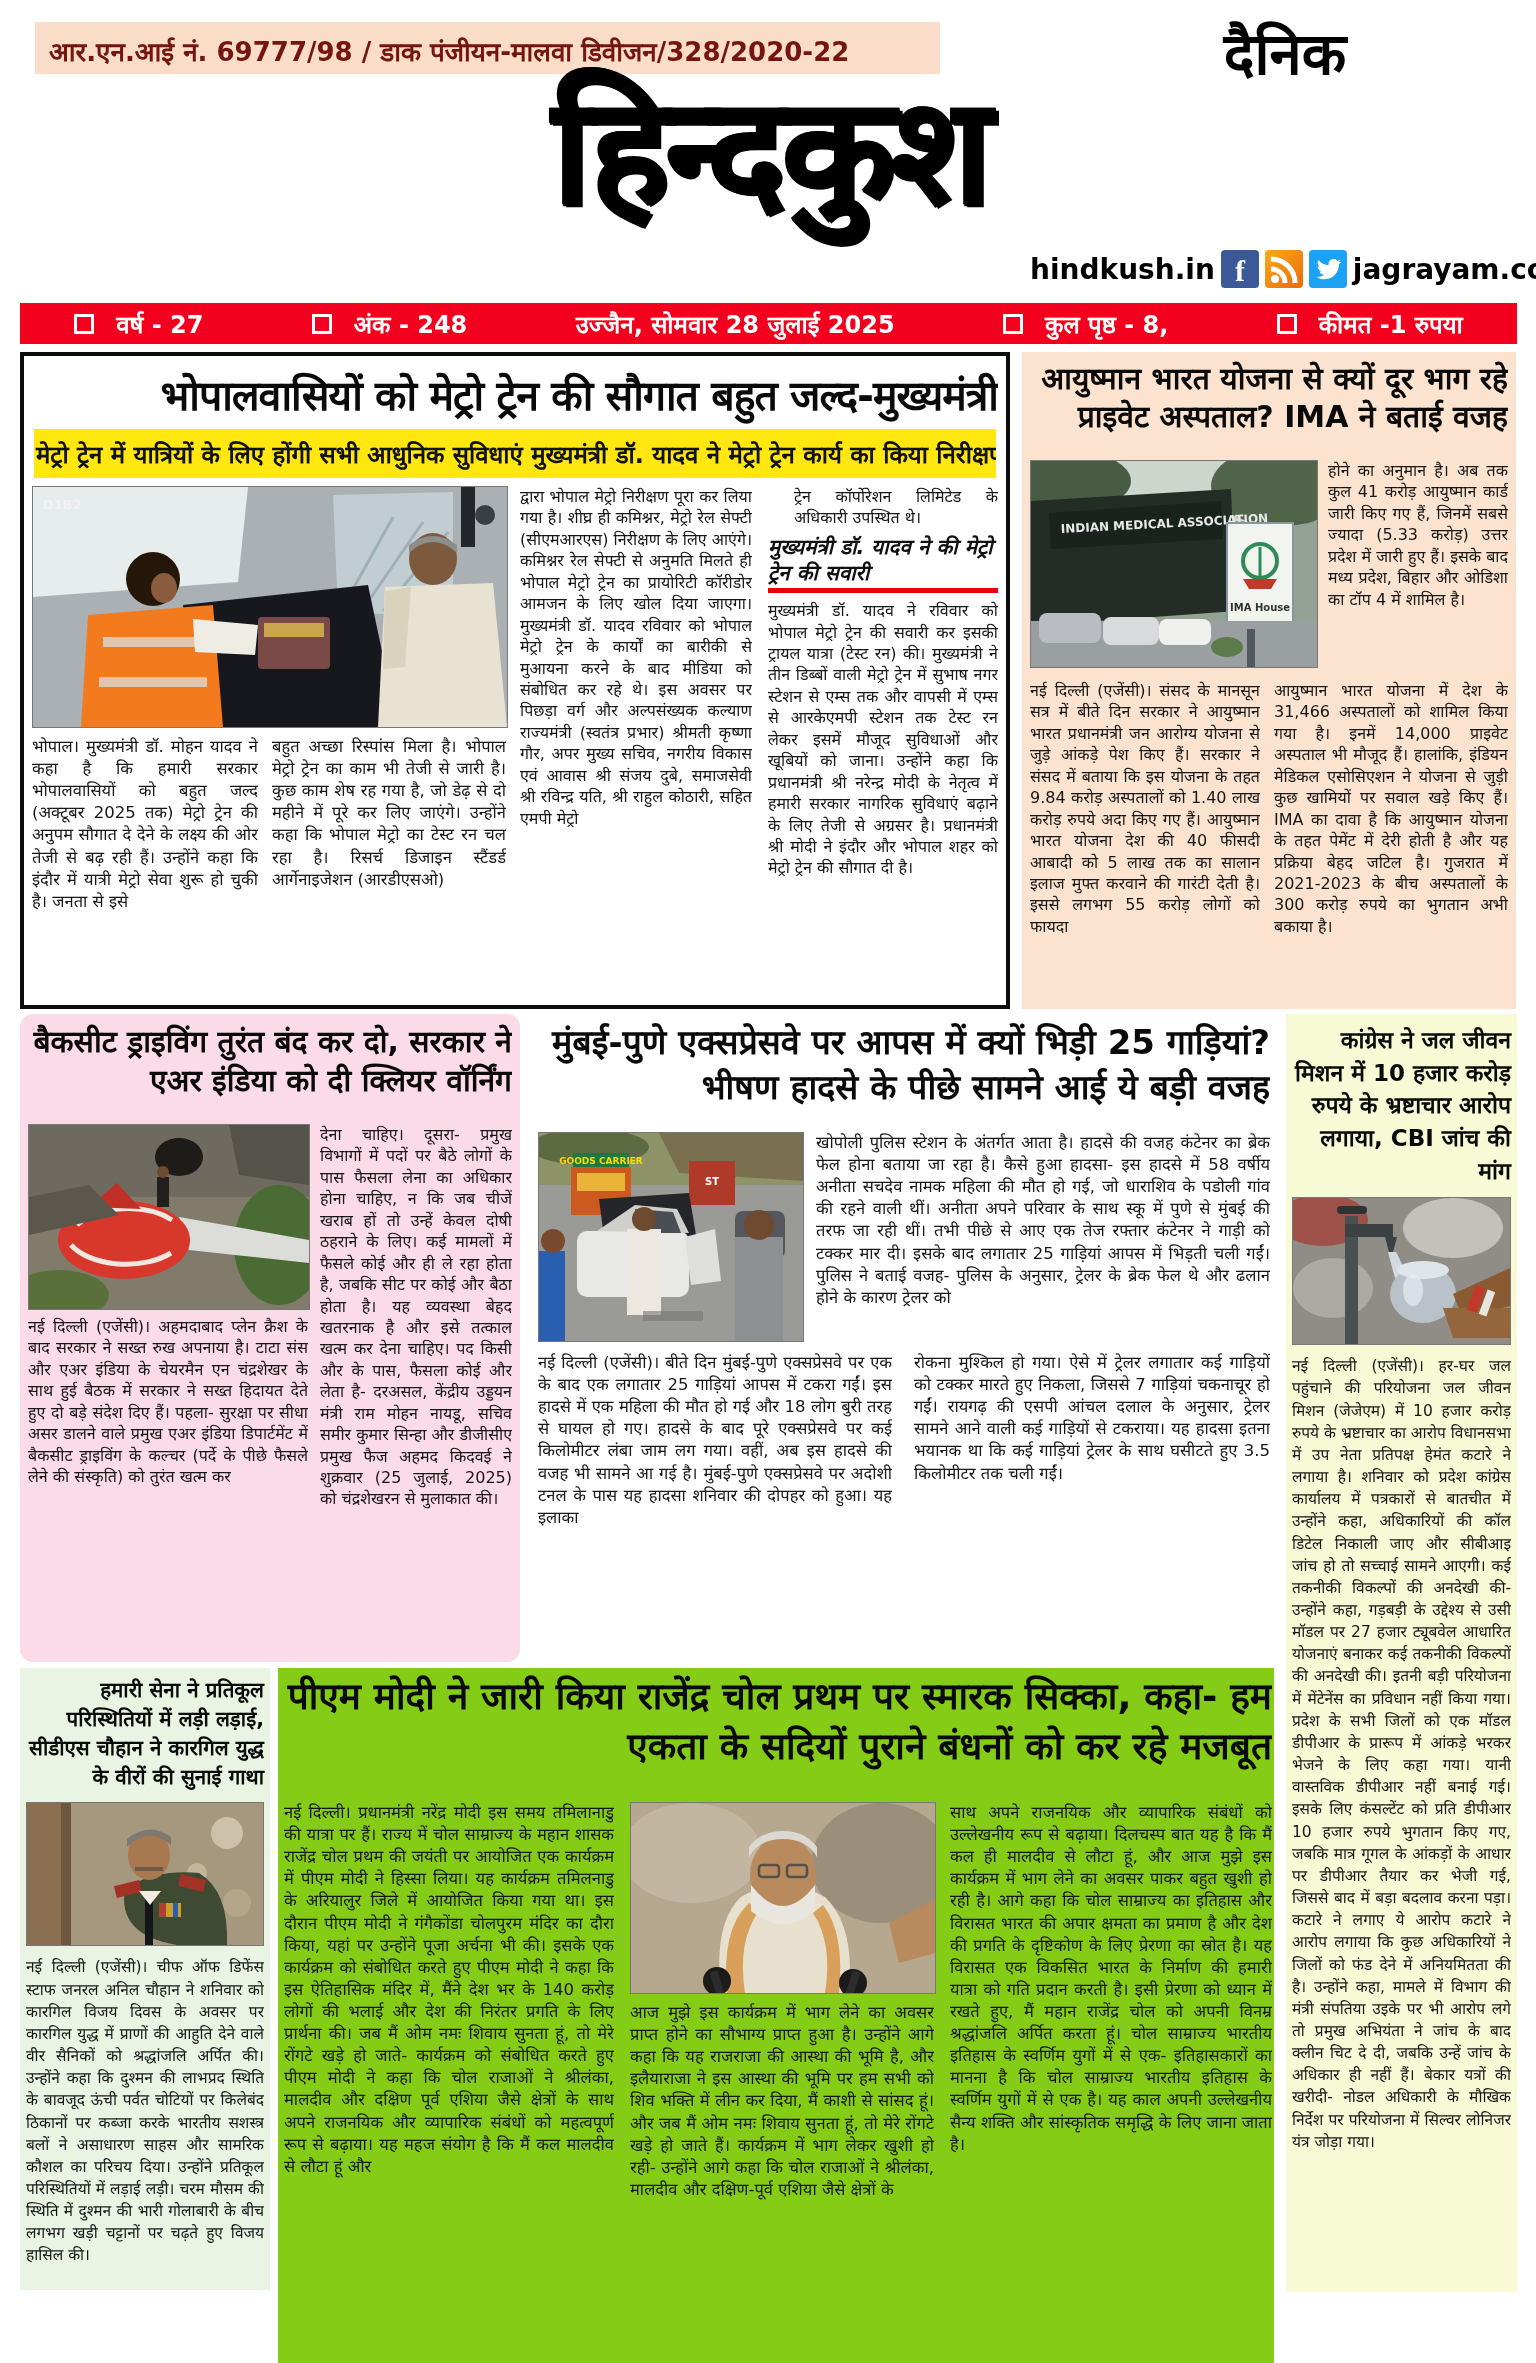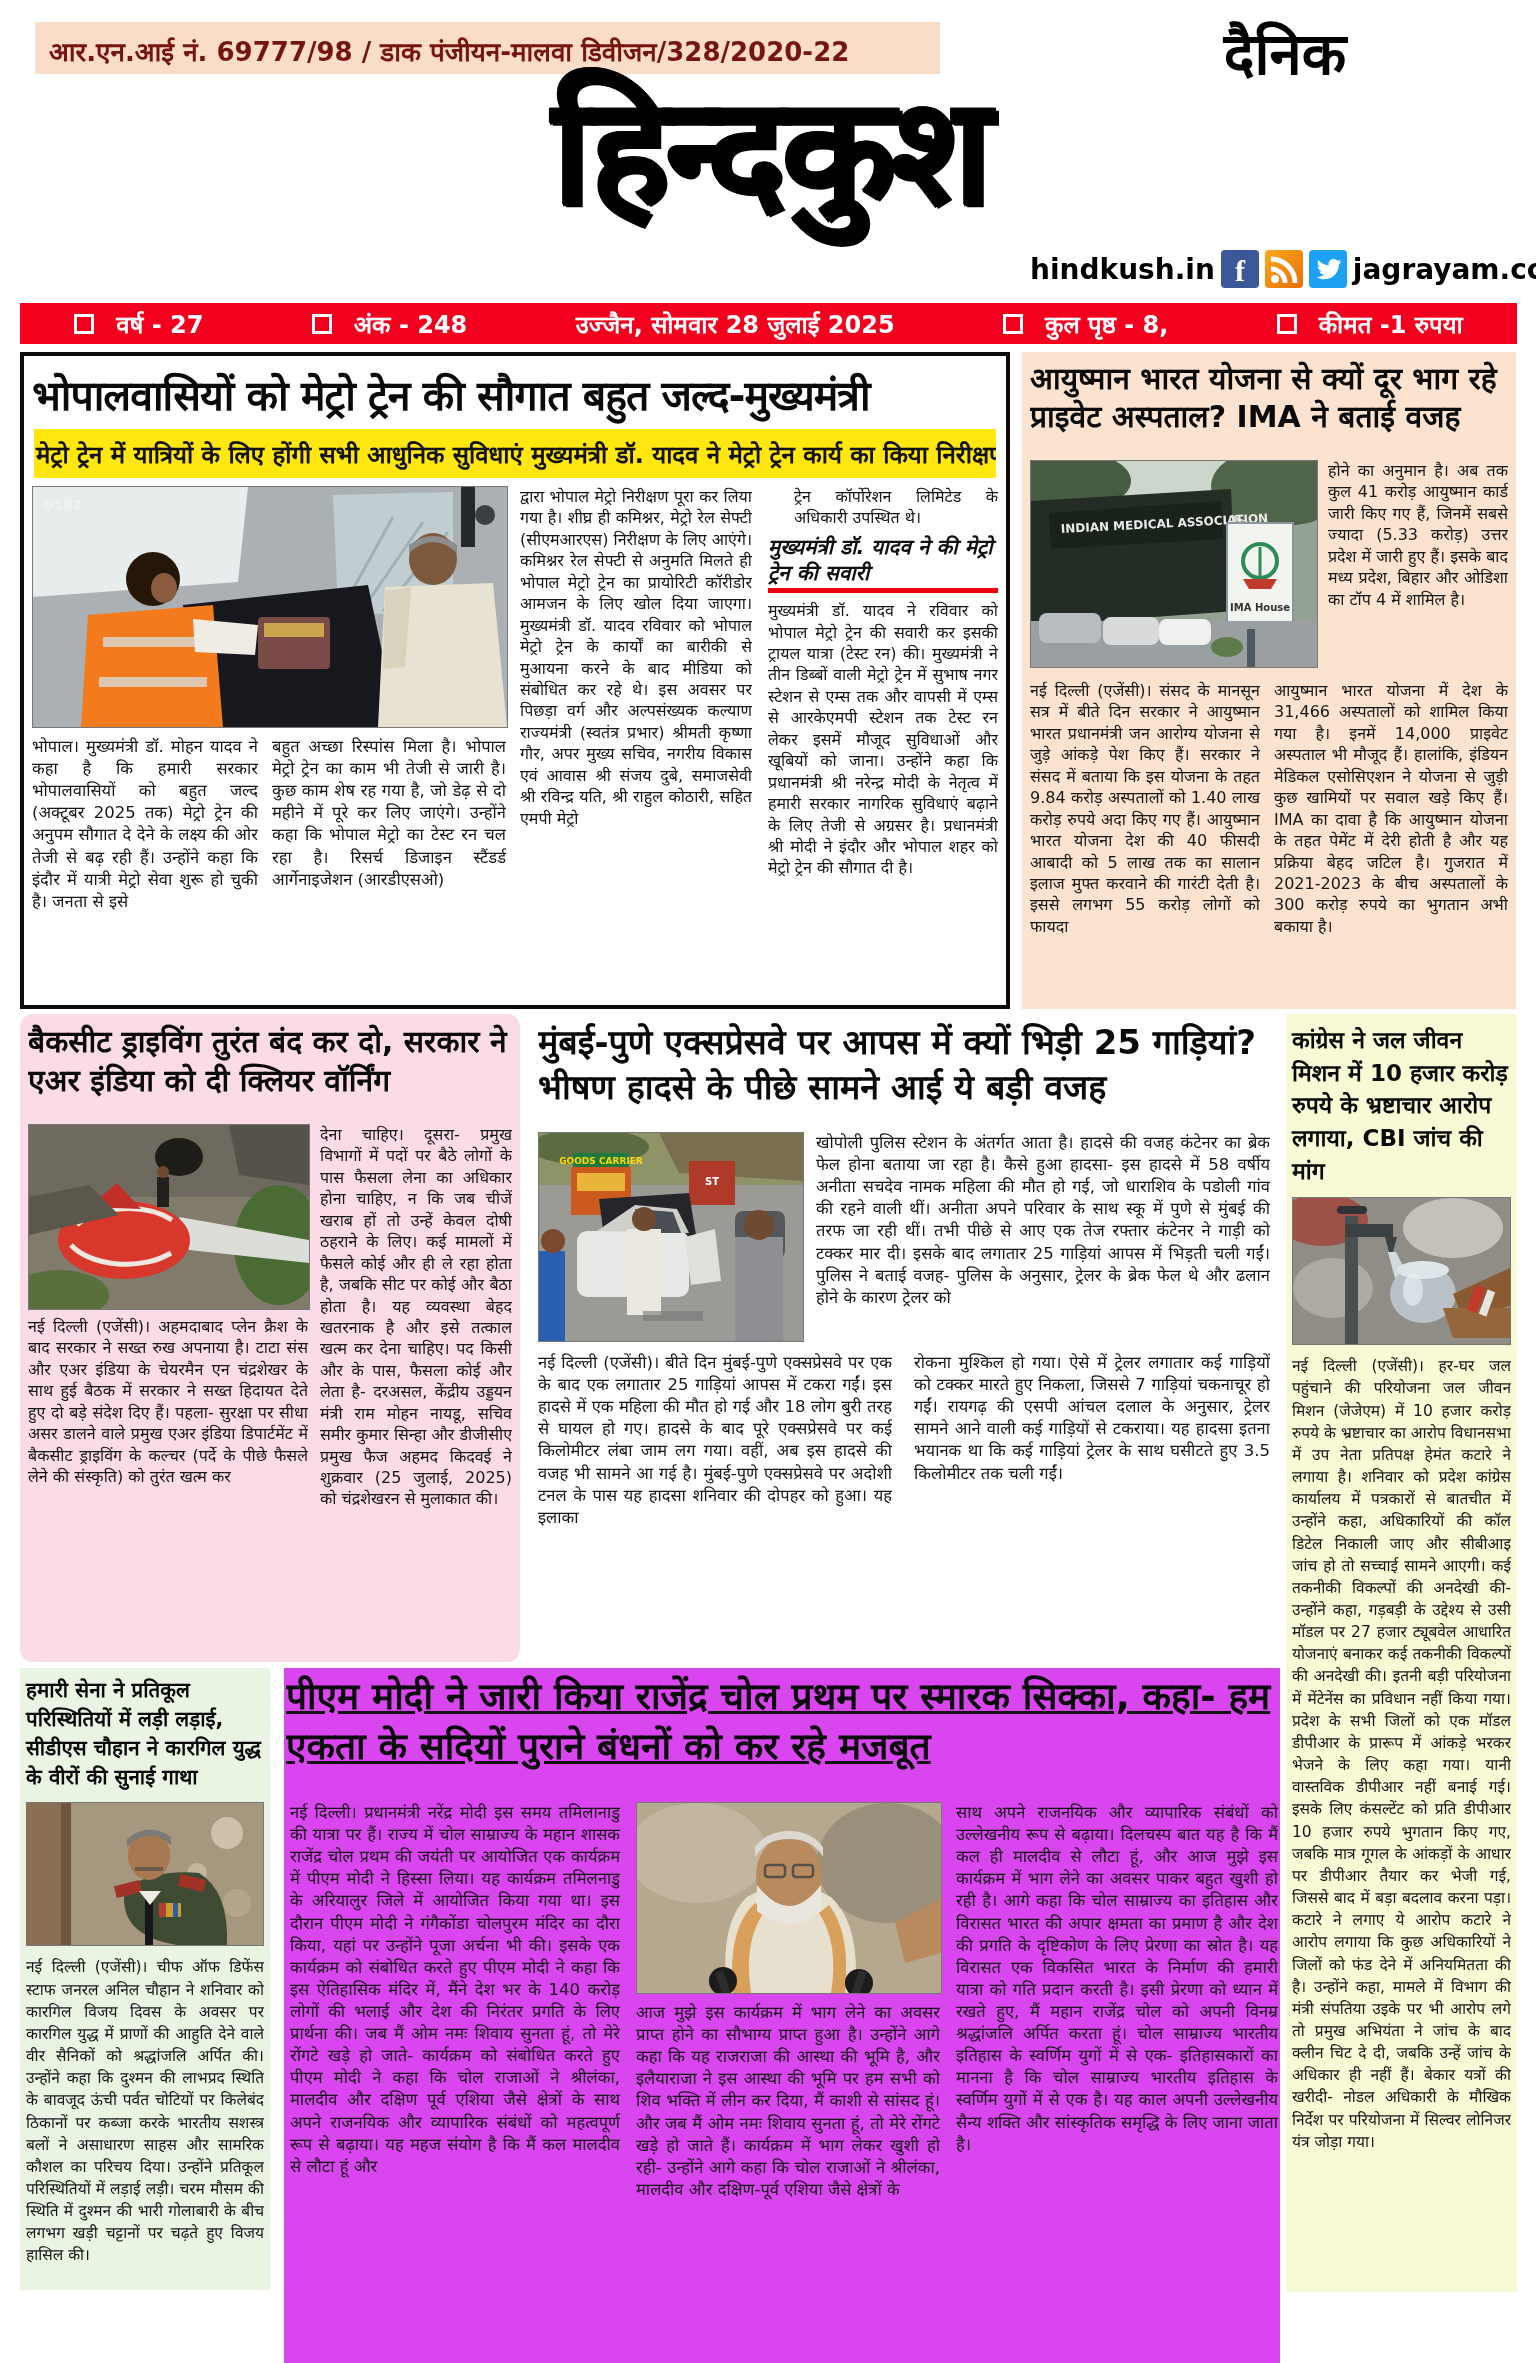--- a/index.html
+++ b/index.html
@@ -2,21 +2,21 @@
 <html><head>
 <meta charset="utf-8">
 <style>
   html,body{margin:0;padding:0;background:#e9e9e9;}
   #page{position:relative;width:1536px;height:2363px;margin:0 auto;background:#ffffff;
         font-family:"DejaVu Sans","Liberation Sans",sans-serif;color:#111;overflow:hidden;}
   .abs{position:absolute;}
   .just{text-align:justify;overflow:hidden;line-height:1.34;font-size:16.5px;color:#161616;}
   .photo{position:absolute;overflow:hidden;background:#9a9a9a;border:1px solid #777;}
   .photo svg{display:block;width:100%;height:100%;}
-  .hl{font-weight:800;text-align:left;color:#0a0a0a;}
+  .hl{font-weight:800;text-align:right;color:#0a0a0a;}
   
   #rni-box{left:35px;top:22px;width:905px;height:52px;background:#f9ddc9;color:#74150f;
            font-size:26px;font-weight:bold;line-height:60px;padding-left:14px;box-sizing:border-box;
            white-space:nowrap;overflow:hidden;}
   #daily-label{left:1130px;top:12px;width:310px;text-align:center;font-size:58px;font-weight:900;color:#000;}
   #paper-title{left:80px;top:40px;width:1380px;text-align:center;font-size:148px;line-height:1.5;
                font-weight:900;color:#000;letter-spacing:-4px;
                text-shadow:3px 3px 0 #000, -1px 0 0 #000, 0 2px 0 #000;}
   #webline{left:1030px;top:250px;display:flex;align-items:center;gap:6px;font-size:28px;font-weight:800;color:#000;}
   .soc{width:38px;height:38px;display:flex;align-items:center;justify-content:center;border-radius:4px;}
@@ -46,21 +46,21 @@
   #express-body{position:relative;height:520px;}
   
   #jjm{left:1286px;top:1014px;width:231px;height:1278px;background:#f8fad6;box-sizing:border-box;padding:6px;}
   #jjm .head1{font-size:23px;line-height:1.42;padding:4px 0 8px;}
   #jjm .just{font-size:15.5px;line-height:1.43;}
   
   #kargil{left:20px;top:1668px;width:250px;height:622px;background:#e9f4e3;box-sizing:border-box;padding:6px;}
   #kargil .head1{font-size:20.5px;line-height:1.42;padding:2px 0 8px;}
   #kargil .just{font-size:15.5px;line-height:1.43;}
   
-  #chola{left:284px;top:1668px;width:996px;height:695px;background:#d946ef;box-sizing:border-box;padding:0 2px;text-decoration:underline;}
+  #chola{left:278px;top:1668px;width:996px;height:695px;background:#84cc16;box-sizing:border-box;padding:0 2px;}
   #chola .head1{font-size:37px;line-height:1.35;height:122px;overflow:hidden;margin:4px 0 8px;}
   #chola-body{position:relative;height:552px;}
 </style>
 </head>
 <body>
 
 <div id="page">
 
   <div class="abs" id="rni-box">आर.एन.आई नं. 69777/98 /  डाक पंजीयन-मालवा डिवीजन/328/2020-22</div>
   <div class="abs" id="daily-label">दैनिक</div>

